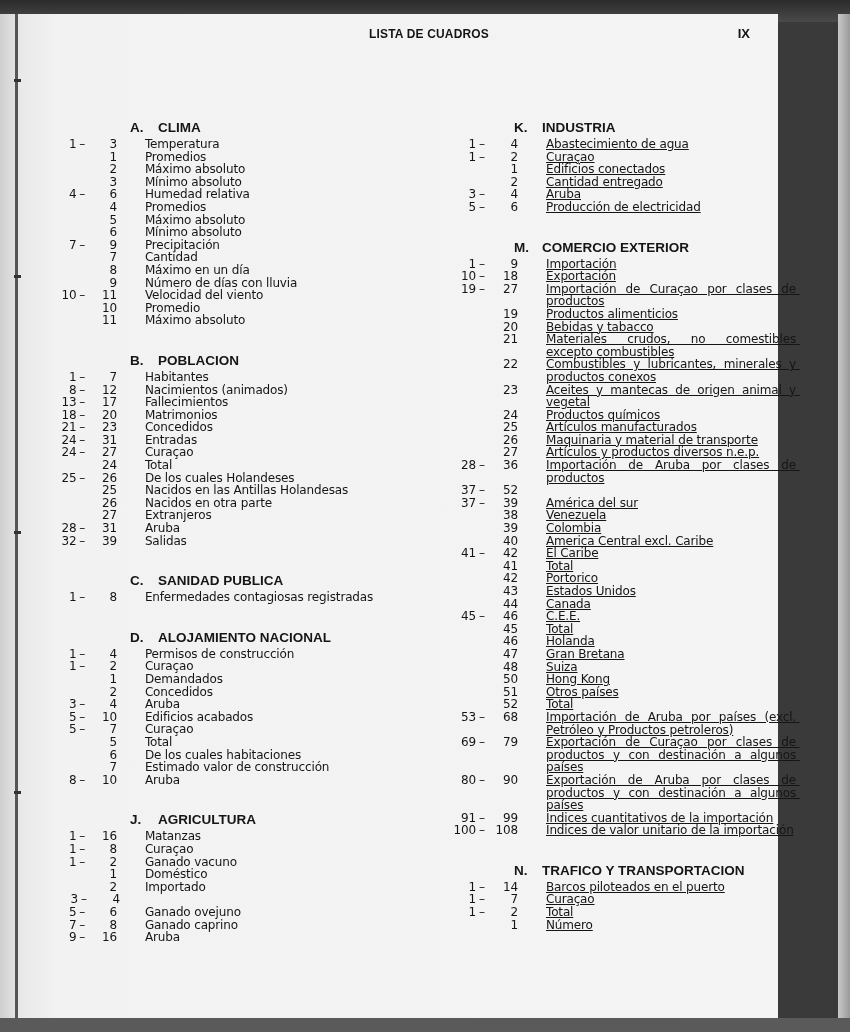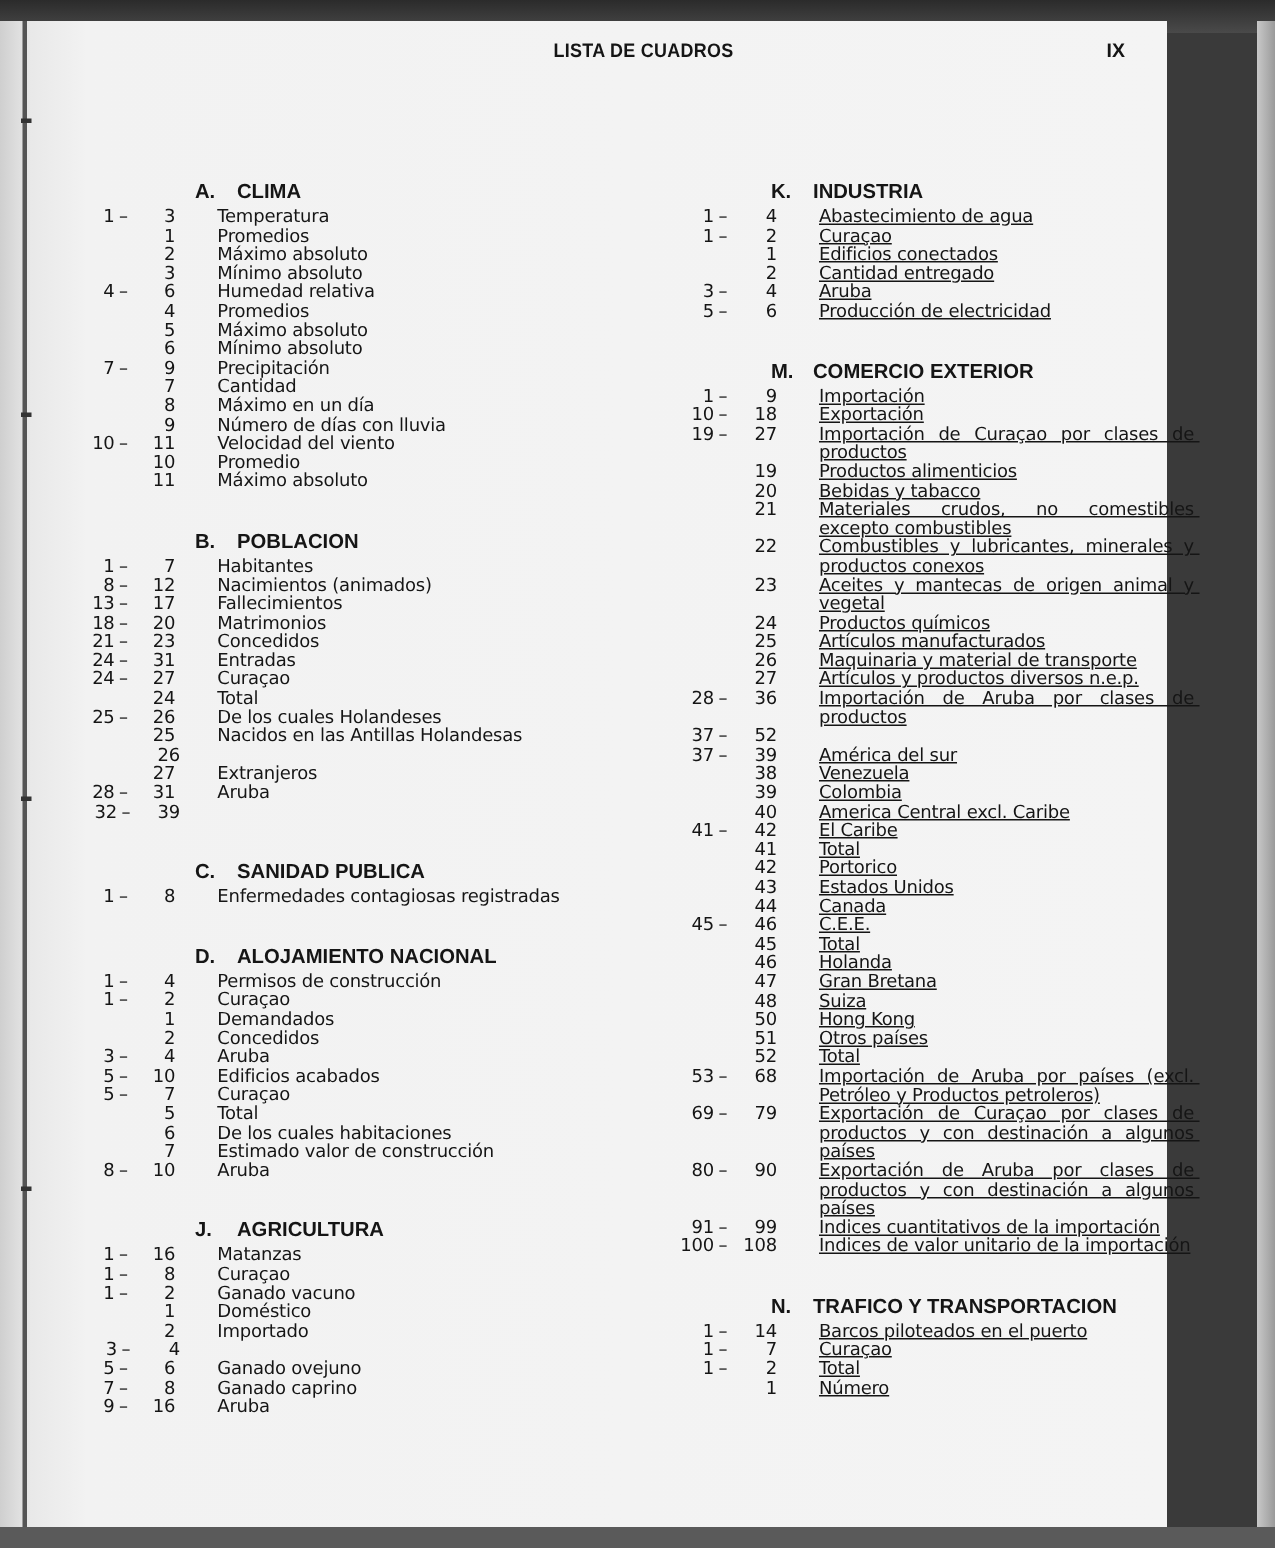--- a/index.html
+++ b/index.html
@@ -237,37 +237,39 @@
       <div class="row">
         <span class="num-from"></span>
         <span class="num-dash"></span>
         <span class="num-to">25</span>
         <span class="label">Nacidos en las Antillas Holandesas</span>
       </div>
       <div class="row">
         <span class="num-from"></span>
         <span class="num-dash"></span>
         <span class="num-to">26</span>
+        <span class="label">Nacidos en otra parte</span>
       </div>
       <div class="row">
         <span class="num-from"></span>
         <span class="num-dash"></span>
         <span class="num-to">27</span>
         <span class="label">Extranjeros</span>
       </div>
       <div class="row">
         <span class="num-from">28</span>
         <span class="num-dash">–</span>
         <span class="num-to">31</span>
         <span class="label">Aruba</span>
       </div>
       <div class="row">
         <span class="num-from">32</span>
         <span class="num-dash">–</span>
         <span class="num-to">39</span>
+        <span class="label">Salidas</span>
       </div>
       <div class="gap" style="height: 24px;"></div>
       <div class="section-head" style="padding-left: 96px;">
         <span class="section-letter">C.</span>
         <span>SANIDAD PUBLICA</span>
       </div>
       <div class="row">
         <span class="num-from">1</span>
         <span class="num-dash">–</span>
         <span class="num-to">8</span>

